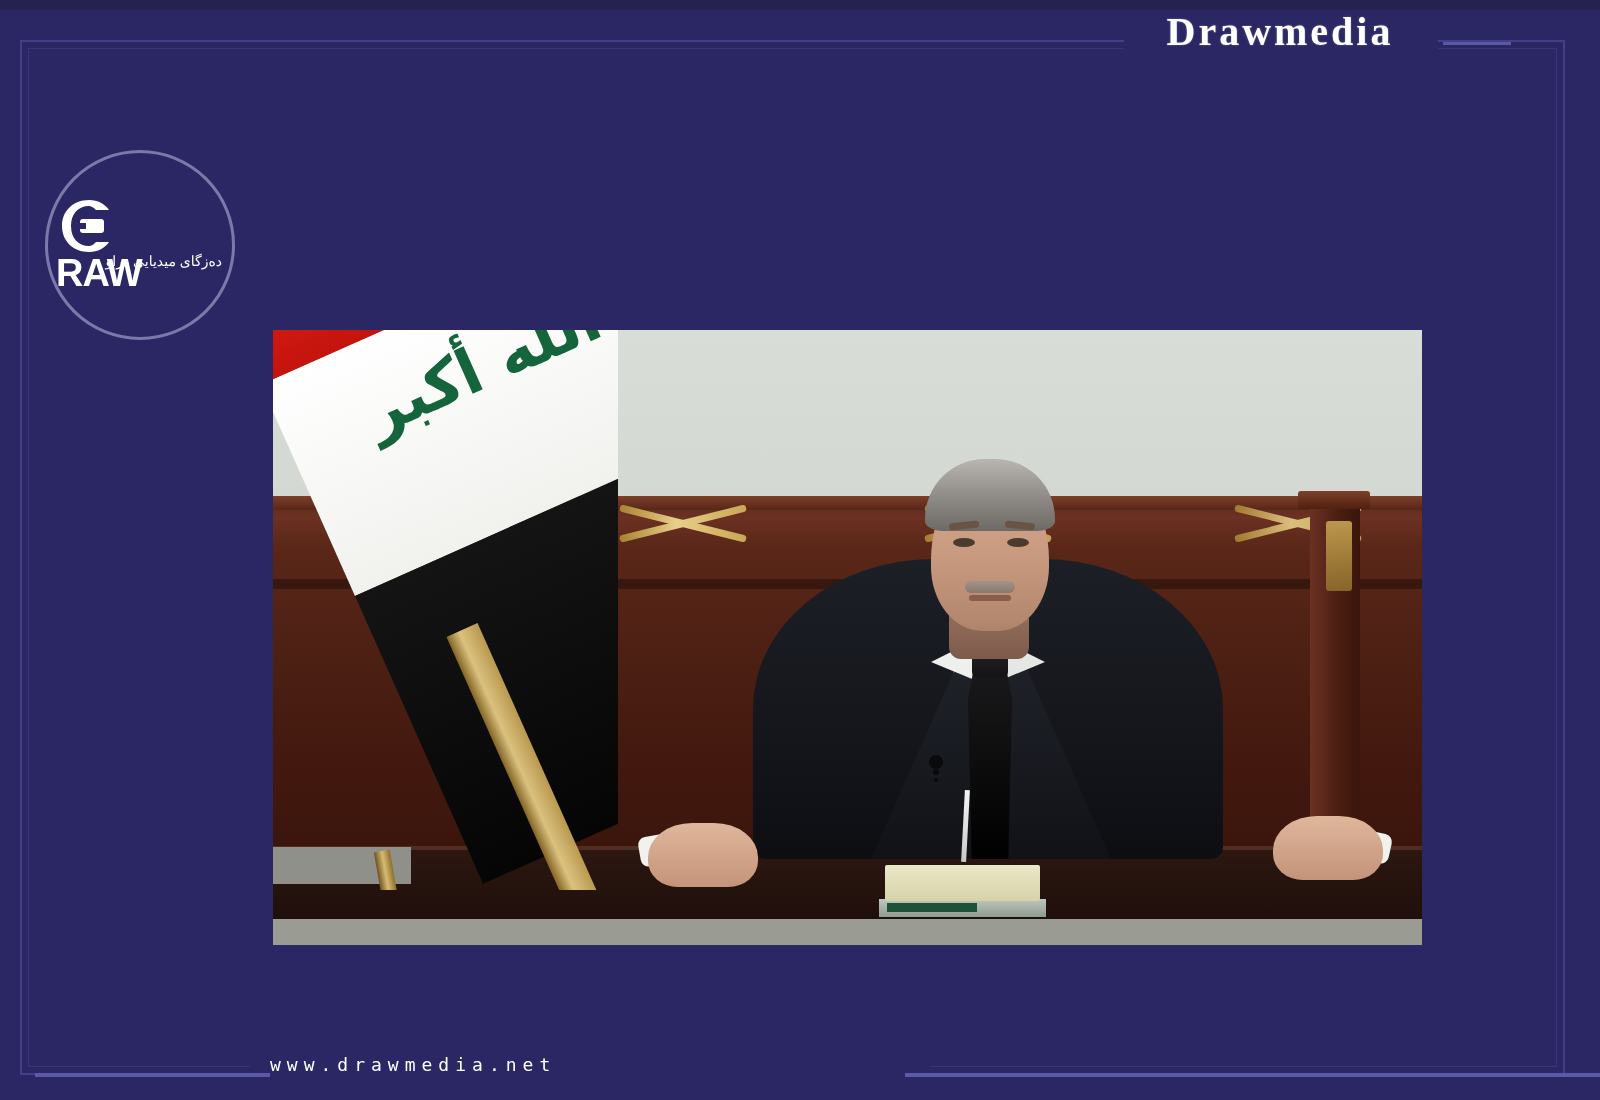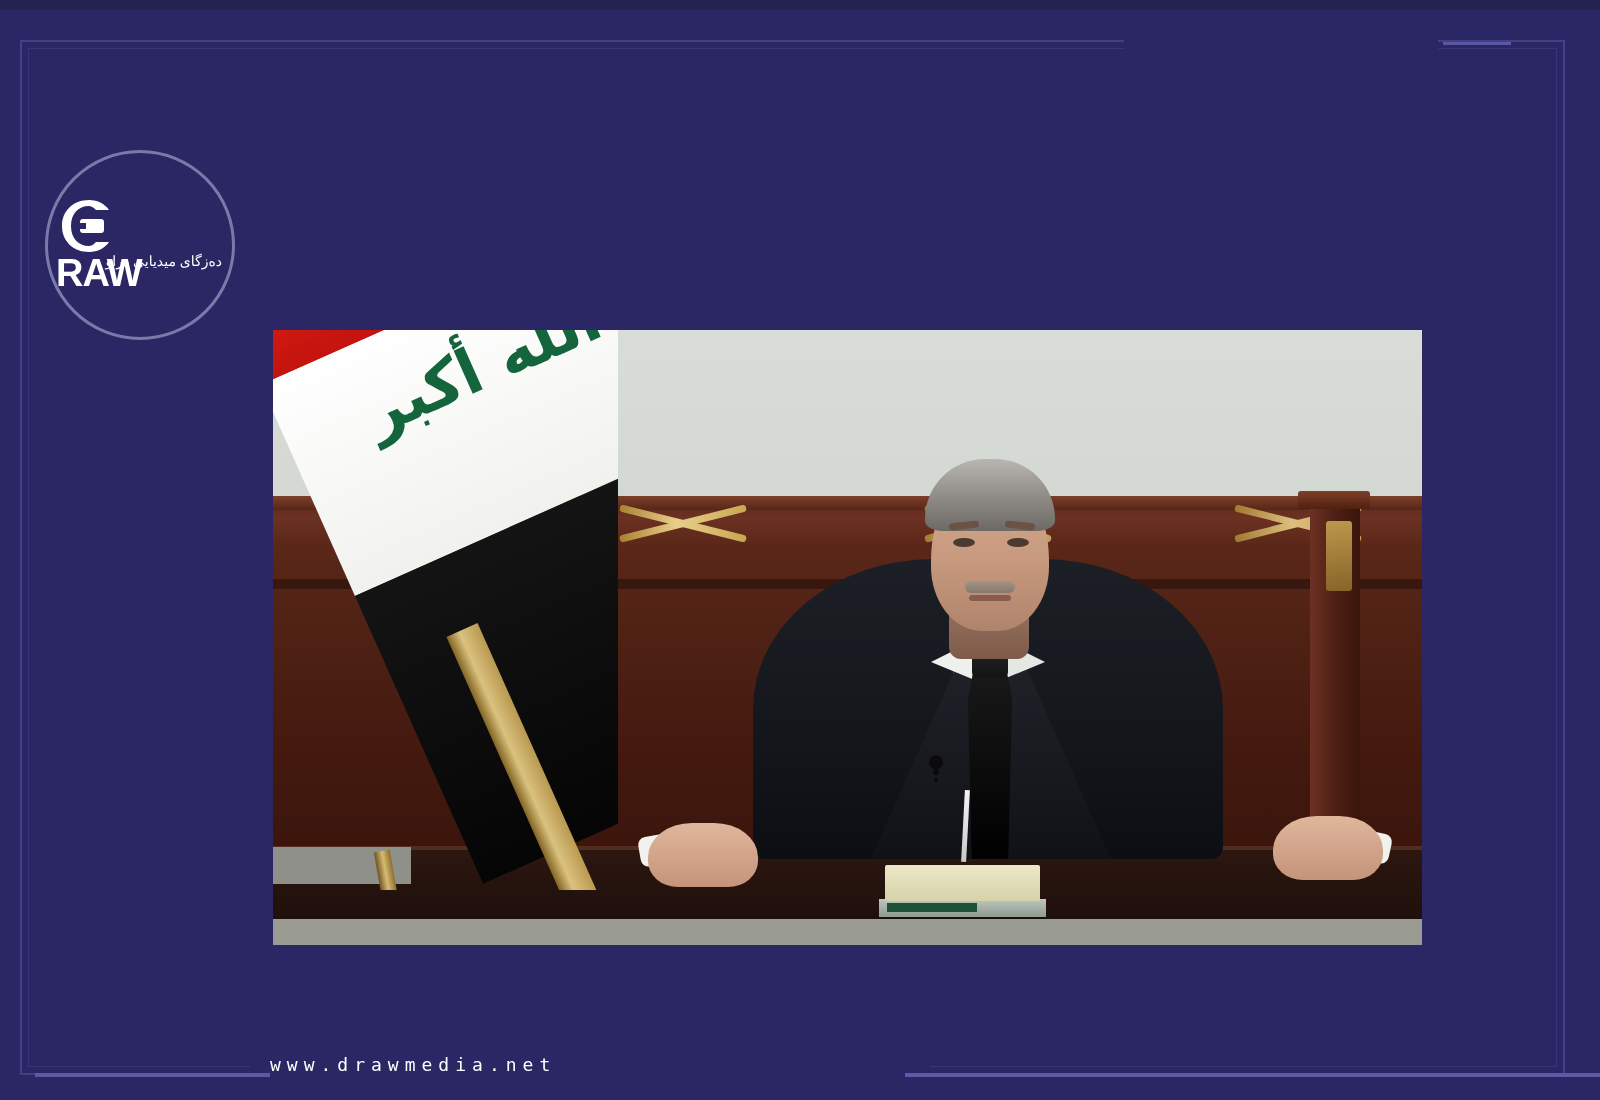--- a/index.html
+++ b/index.html
@@ -479,20 +479,21 @@
   <div class="top-strip"></div>
 
   <div class="frame-outer"></div>
   <div class="frame-inner"></div>
   <div class="frame-gap-top"></div>
   <div class="frame-gap-bottom"></div>
   <div class="rule-head-right"></div>
   <div class="rule-foot-right"></div>
   <div class="rule-foot-left"></div>
 
+  <div class="wordmark">Drawmedia</div>
 
   <div class="logo">
     <div class="logo-inner">
       <span class="logo-d">
         <svg viewBox="0 0 58 56" xmlns="http://www.w3.org/2000/svg" aria-hidden="true">
           <path d="M29 2 C13 2 2 13 2 28 C2 43 13 54 29 54 C38 54 45 50 49 44 L36 44 C33 47 31 48 29 48 C18 48 11 40 11 28 C11 16 18 8 29 8 C31 8 33 9 36 12 L49 12 C45 6 38 2 29 2 Z" fill="#ffffff"></path>
           <rect x="20" y="21" width="24" height="14" rx="3" fill="#ffffff"></rect>
           <rect x="17" y="25" width="9" height="6" fill="#2a2764"></rect>
         </svg>
       </span>

